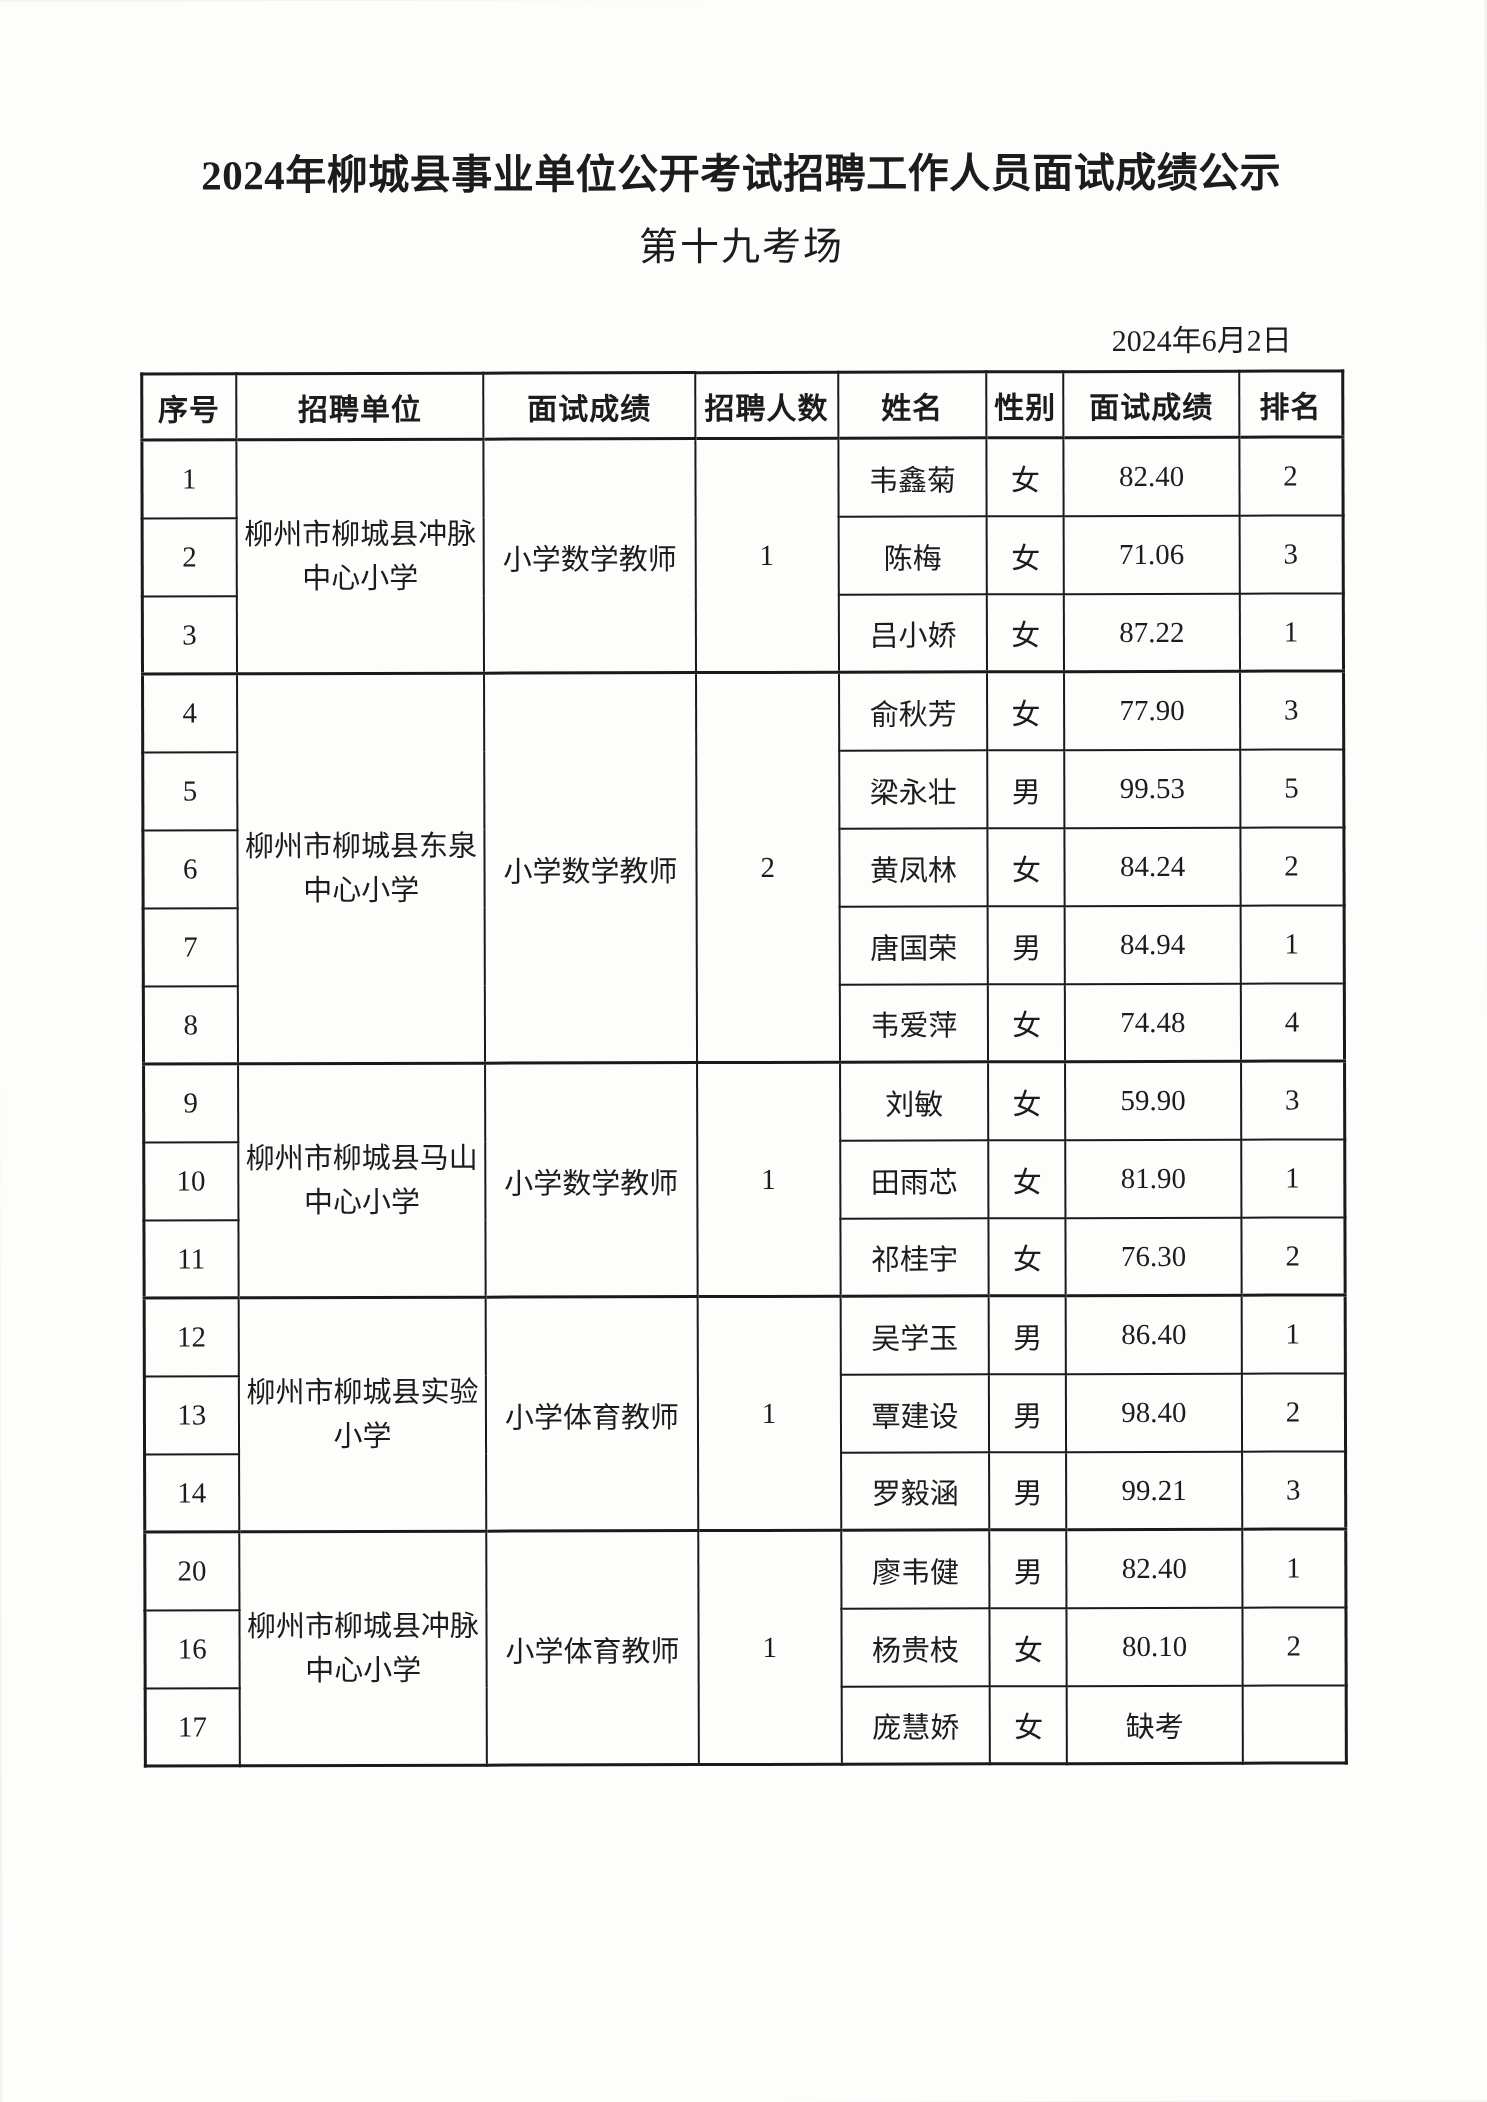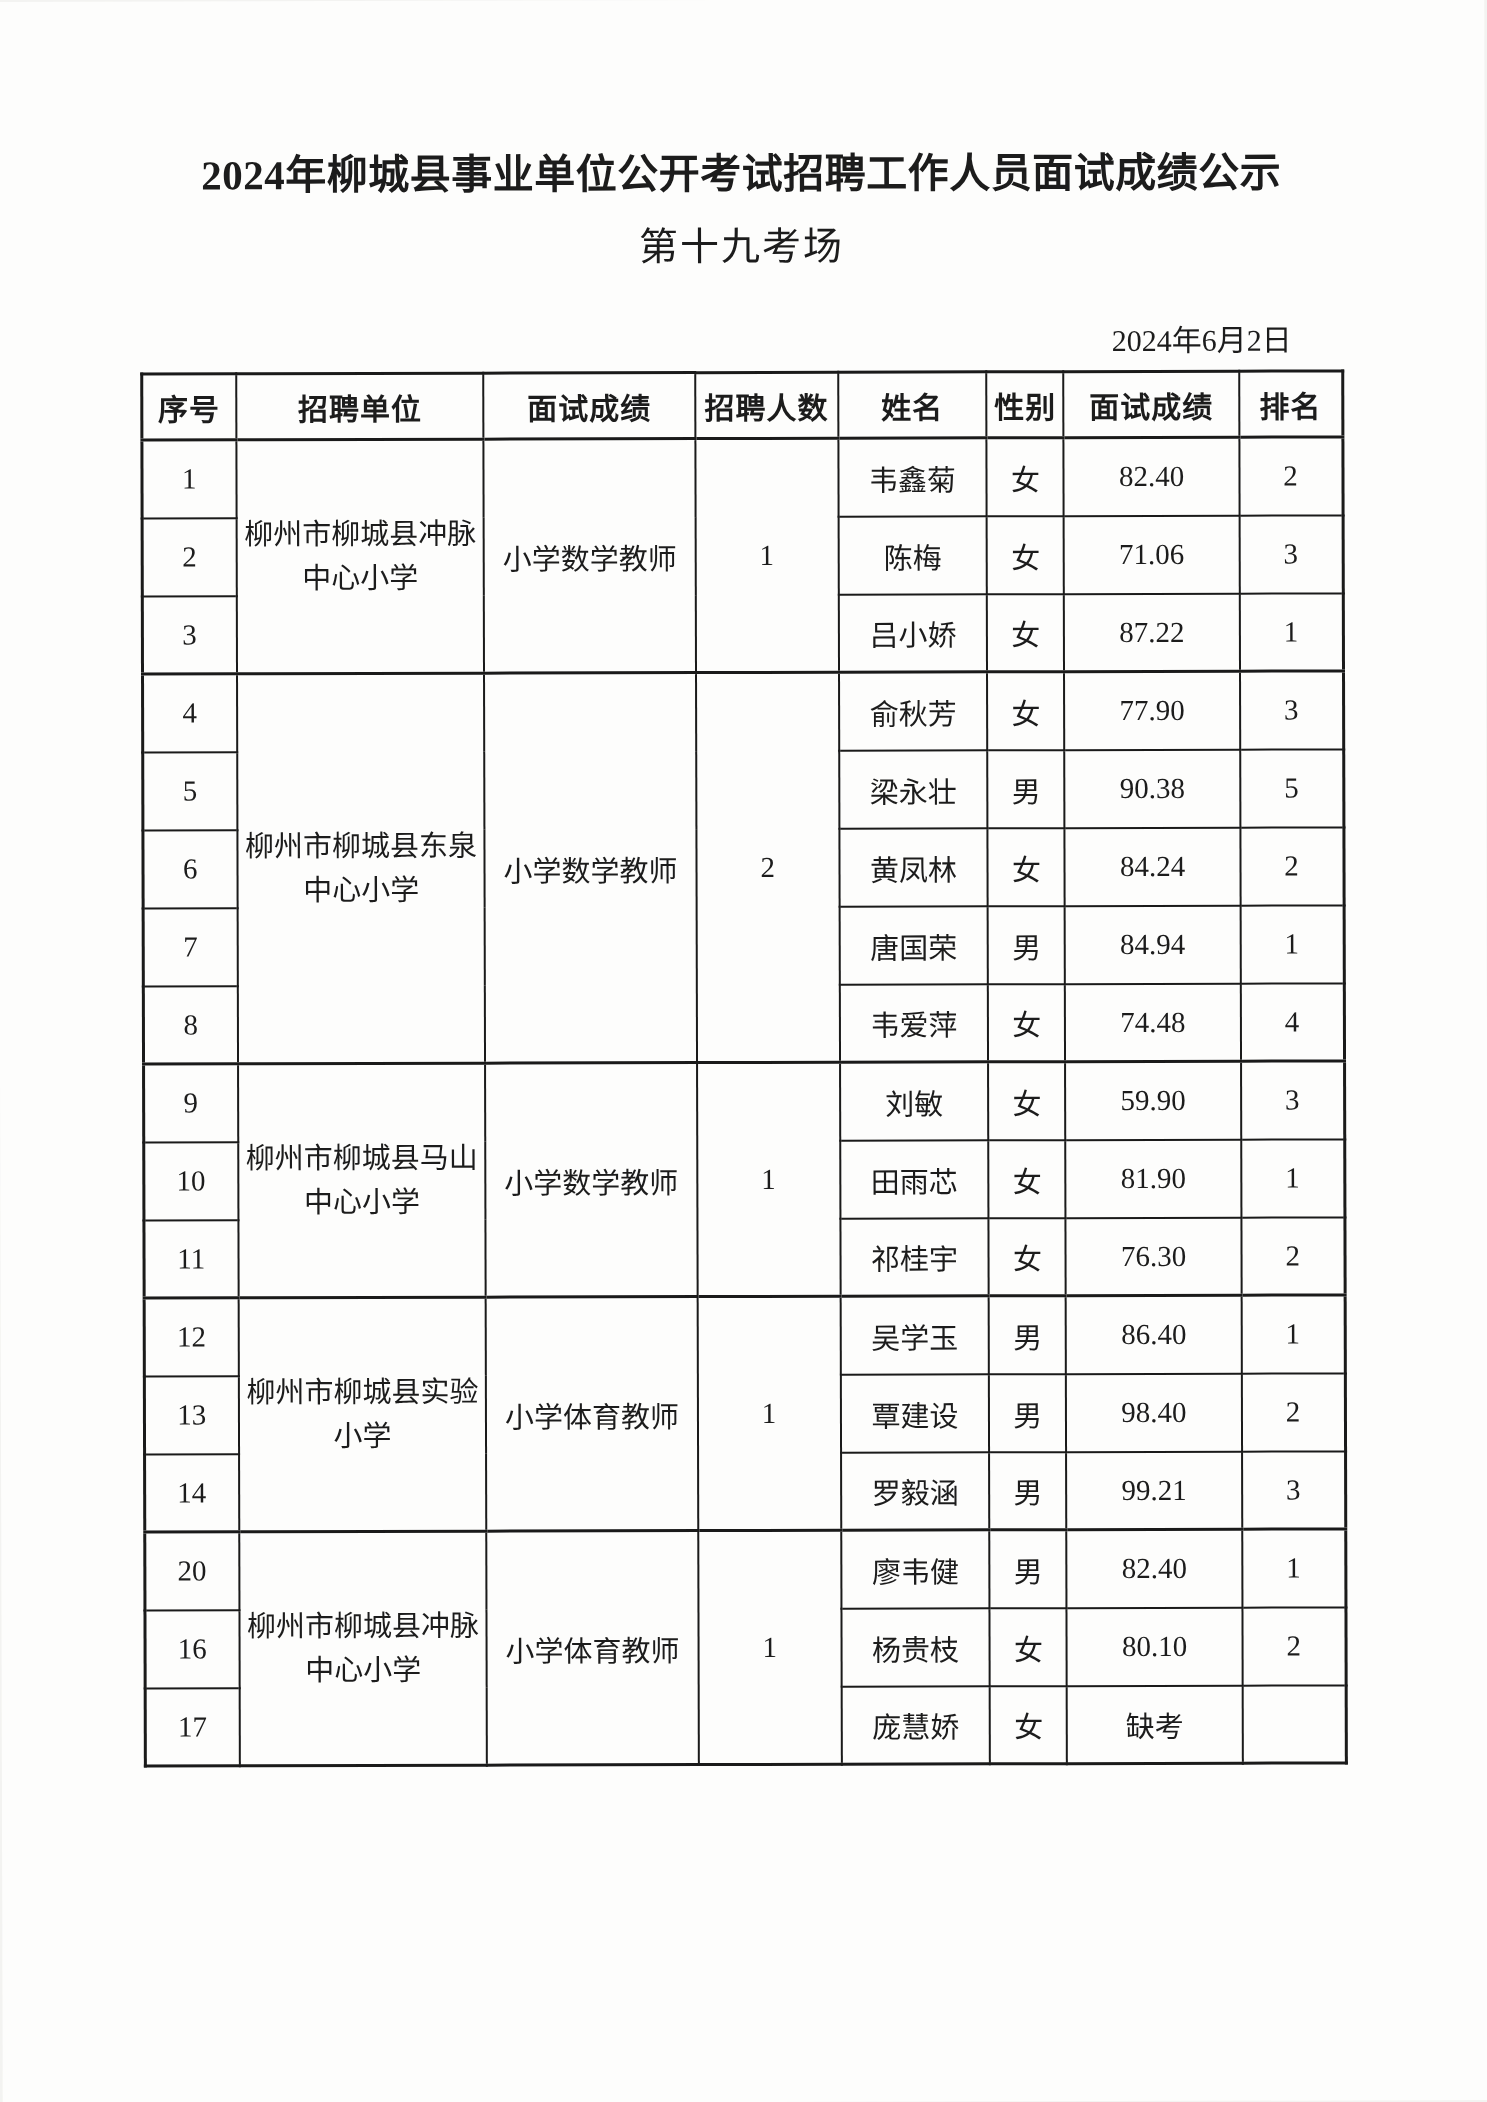--- a/index.html
+++ b/index.html
@@ -143,21 +143,21 @@
           <td class="cell-openings" rowspan="5">2</td>
           <td class="cell-name">俞秋芳</td>
           <td class="cell-gender">女</td>
           <td class="cell-score">77.90</td>
           <td class="cell-rank">3</td>
         </tr>
         <tr>
           <td class="cell-no">5</td>
           <td class="cell-name">梁永壮</td>
           <td class="cell-gender">男</td>
-          <td class="cell-score">90.38</td>
+          <td class="cell-score">99.53</td>
           <td class="cell-rank">5</td>
         </tr>
         <tr>
           <td class="cell-no">6</td>
           <td class="cell-name">黄凤林</td>
           <td class="cell-gender">女</td>
           <td class="cell-score">84.24</td>
           <td class="cell-rank">2</td>
         </tr>
         <tr>

